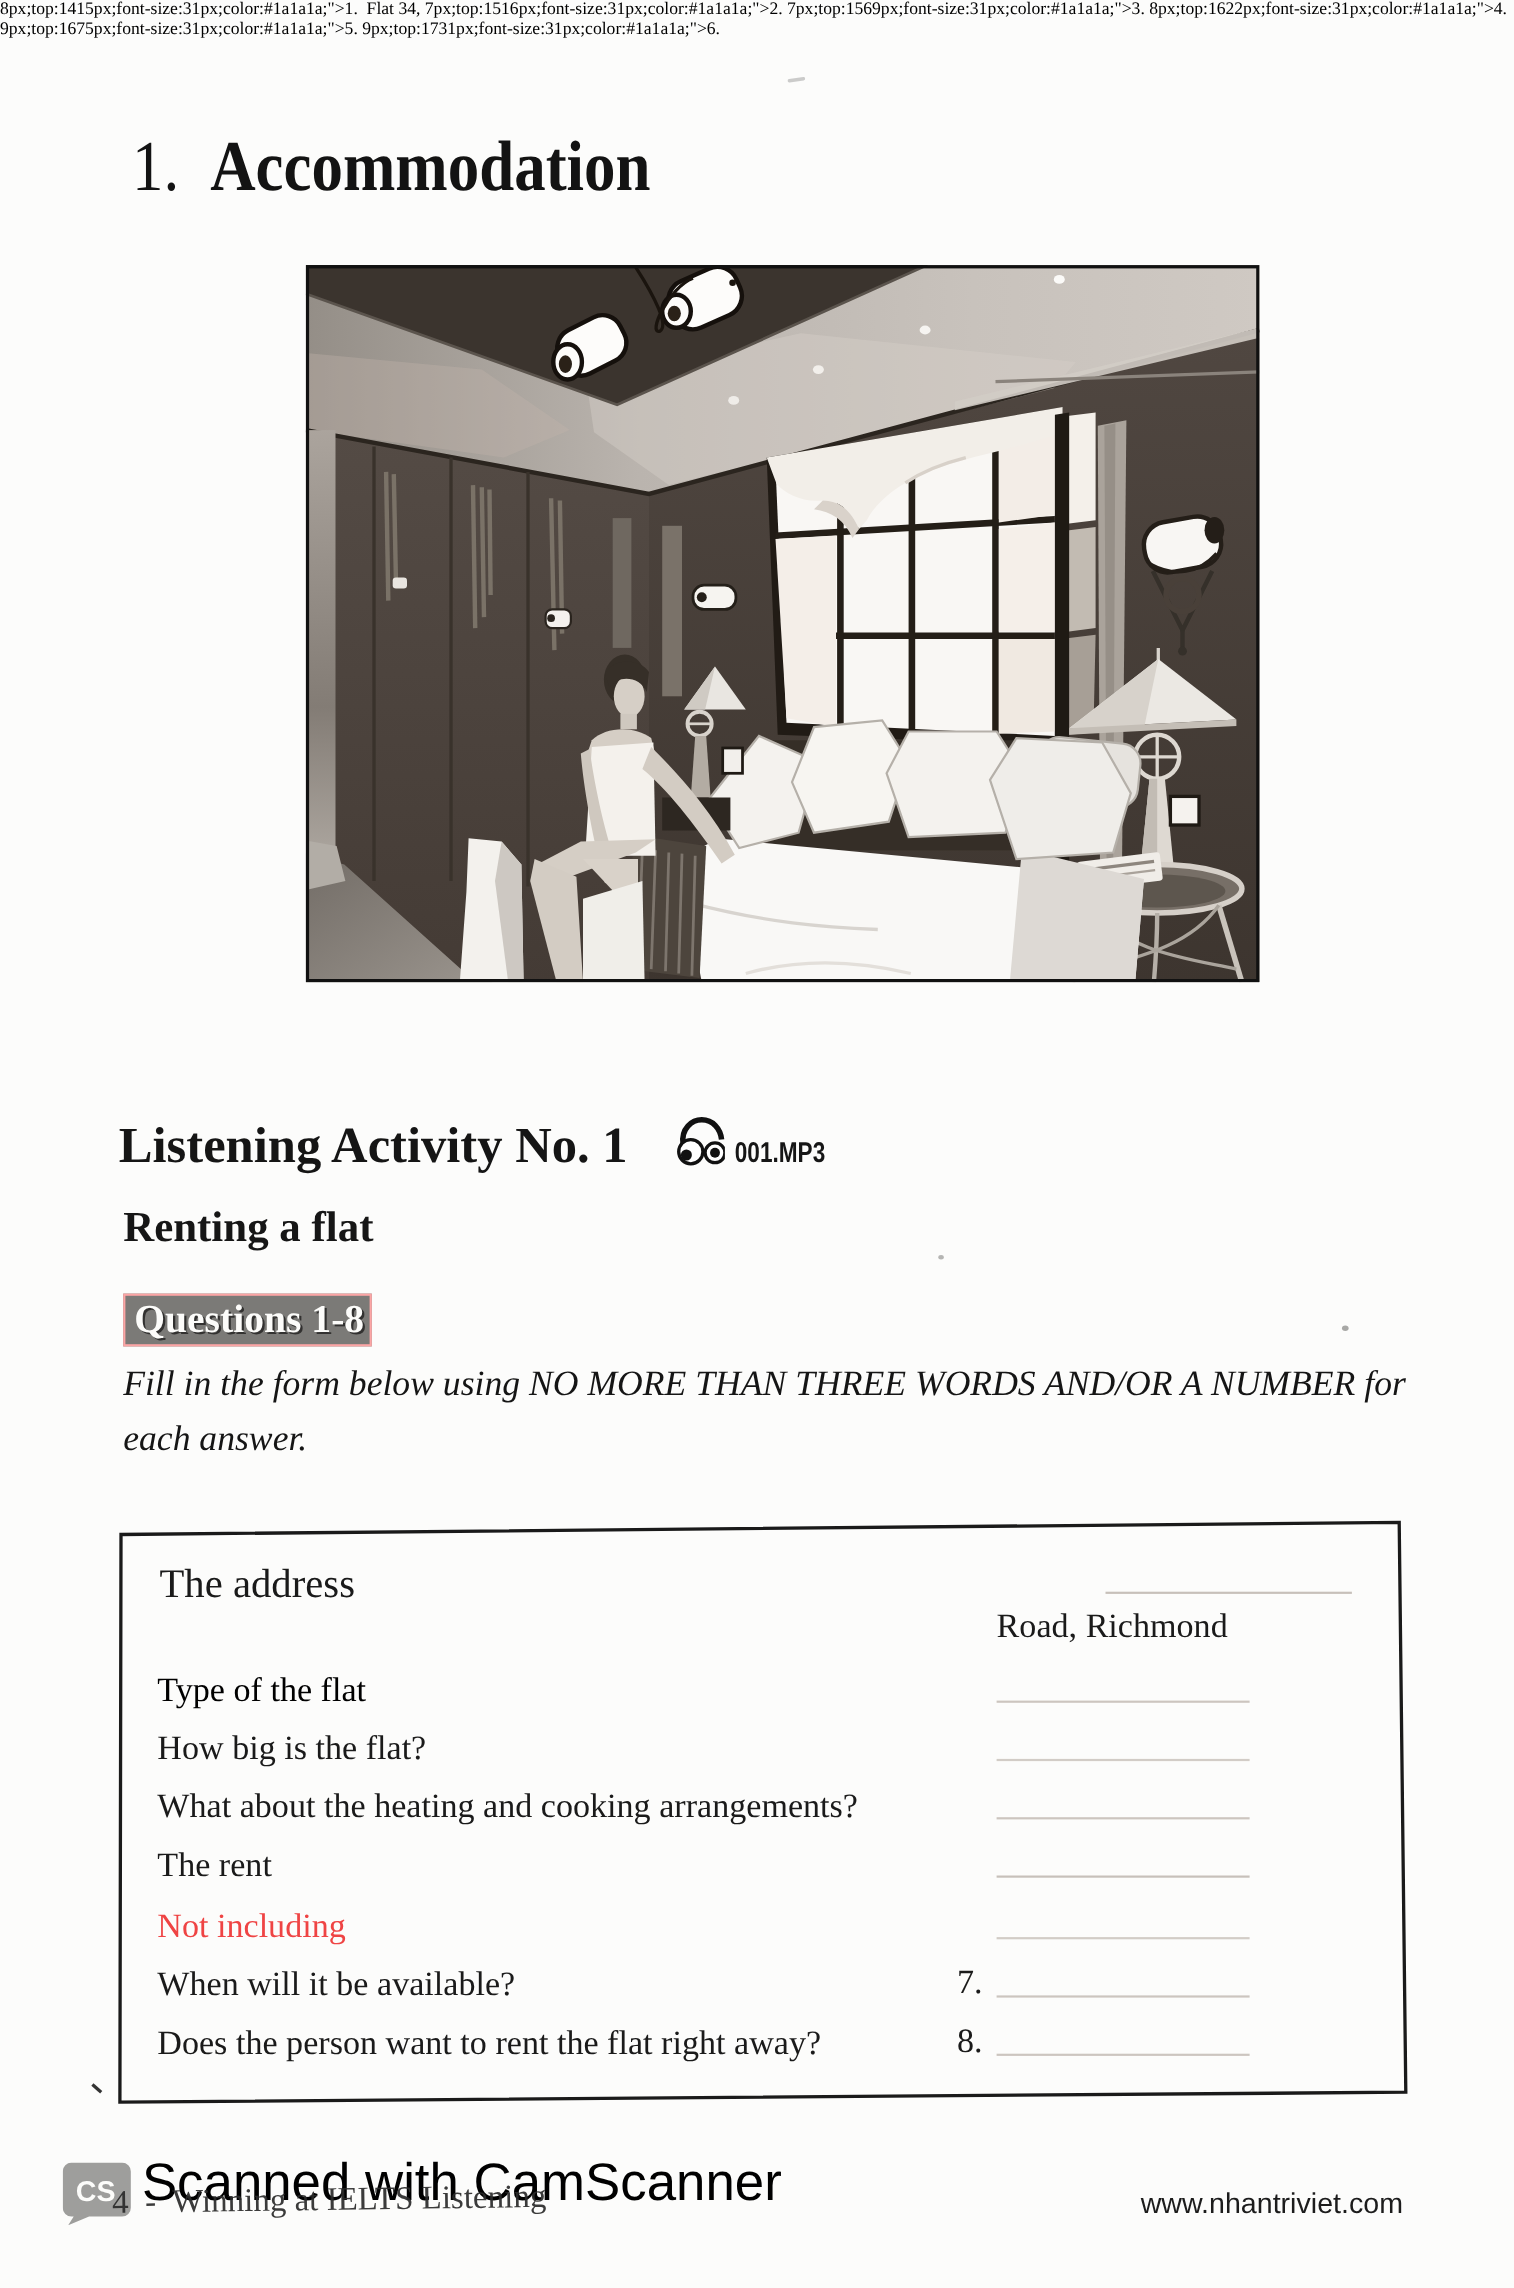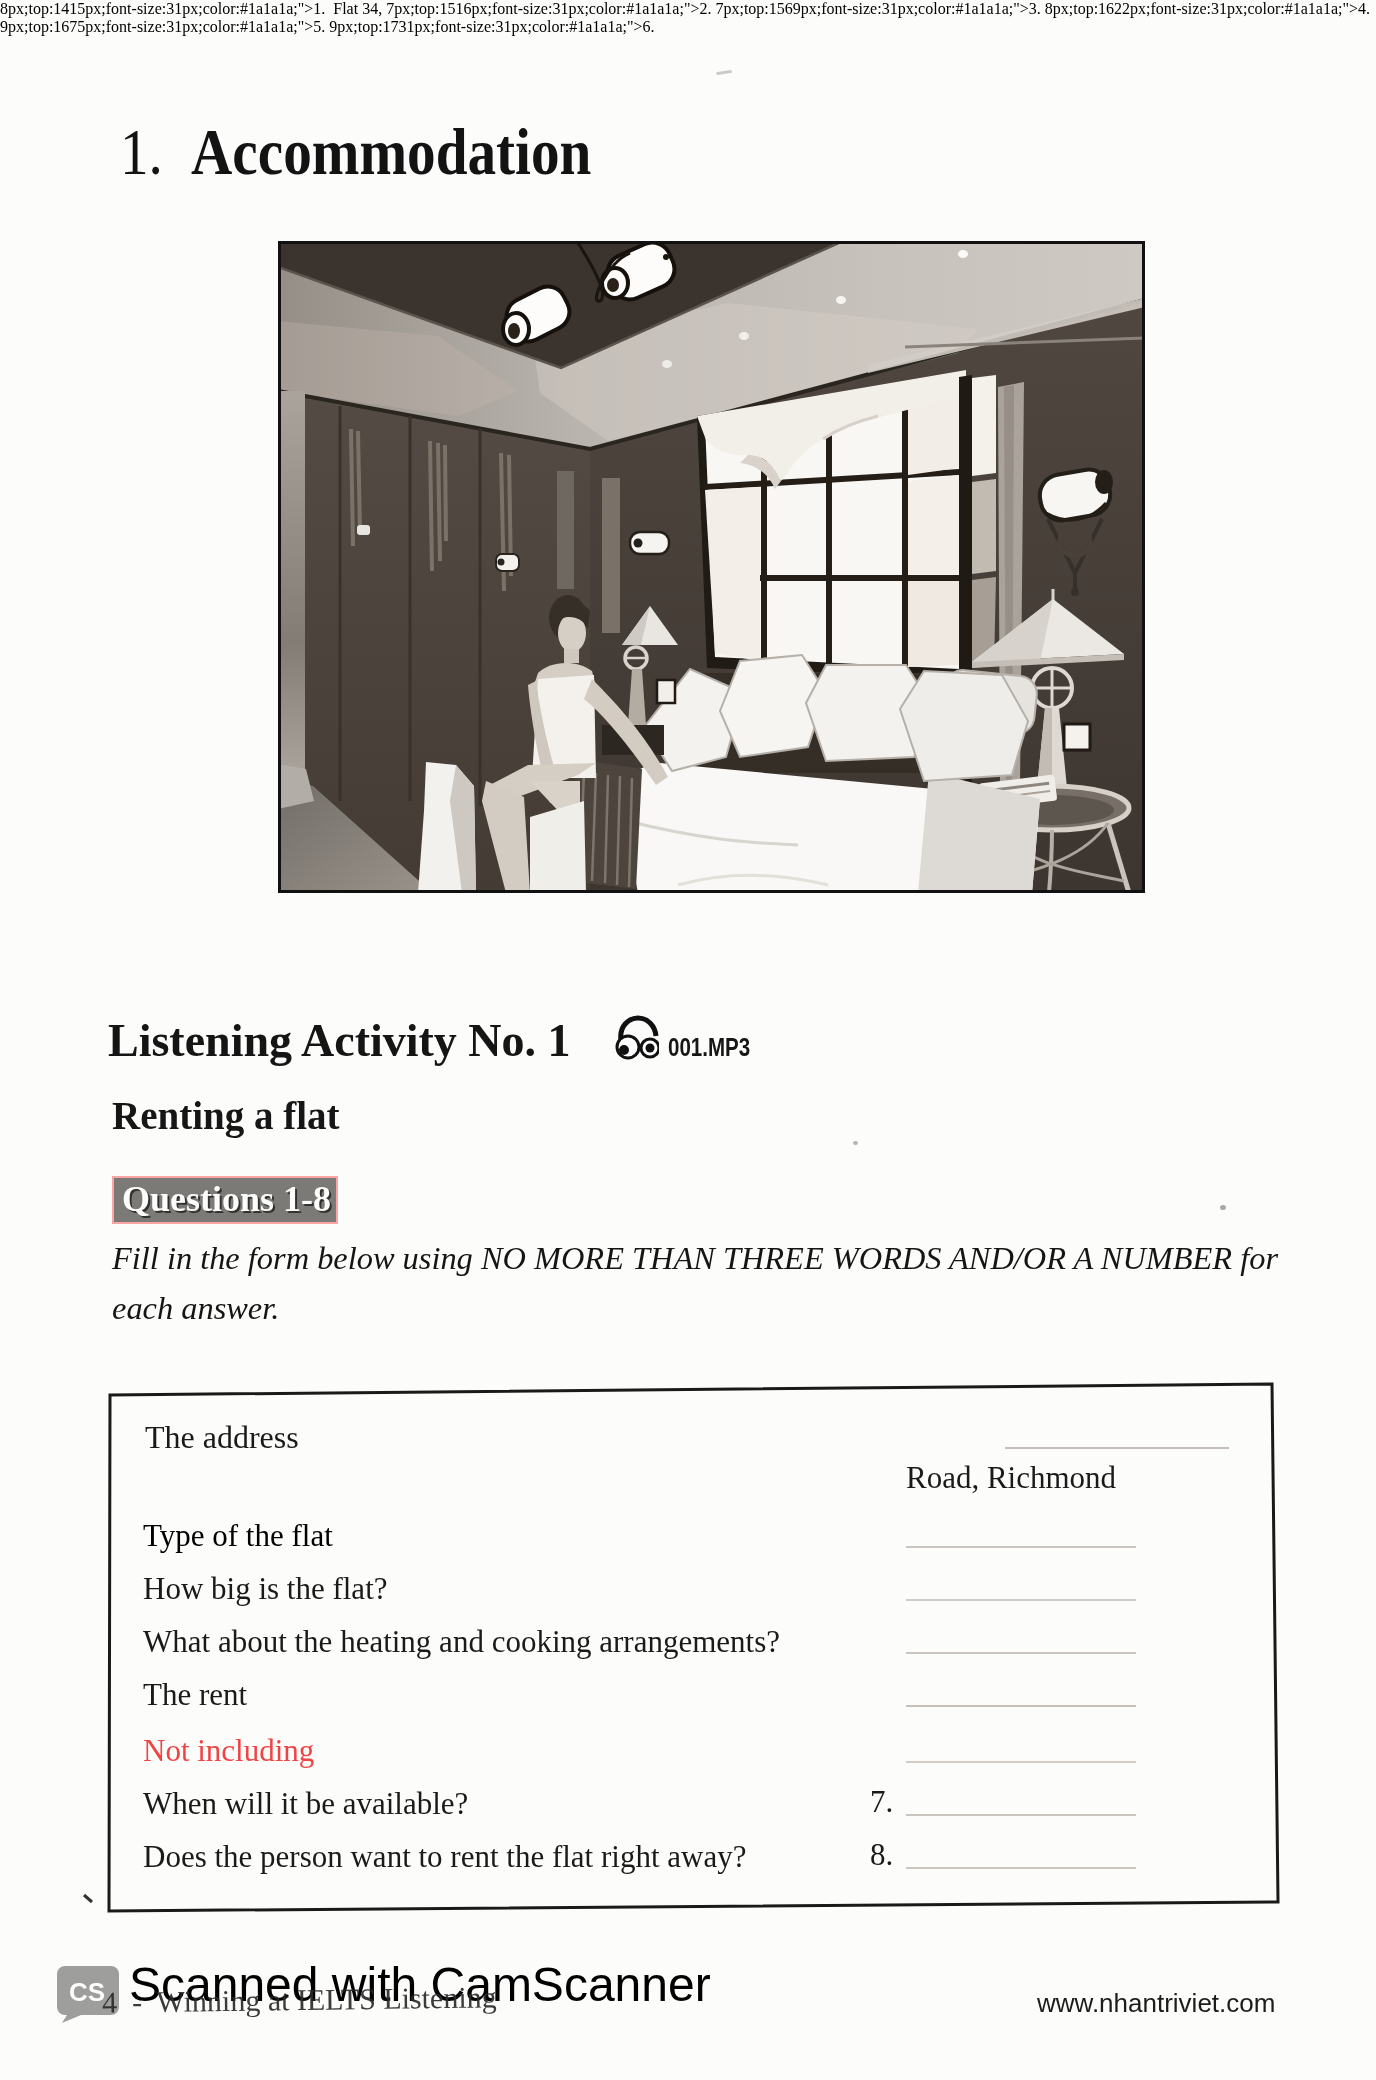--- a/index.html
+++ b/index.html
@@ -275,21 +275,21 @@
 
 <div class="abs" style="left:112px;top:1233px;width:1185px;font-size:32.4px;font-style:italic;color:#151515;line-height:50px;">Fill in the form below using NO MORE THAN THREE WORDS AND/OR A NUMBER for each answer.</div>
 
 
 <svg class="abs" style="left:0;top:0;" width="1376" height="2080" viewBox="0 0 1376 2080">
   <polygon points="110,1395 1272,1384 1278,1902 109,1911" fill="none" stroke="#1a1a1a" stroke-width="3"></polygon>
   <line x1="84" y1="1895" x2="92" y2="1902" stroke="#333" stroke-width="3"></line>
 </svg>
 
 
-<div class="abs" style="left:145px;top:1419px;font-size:32px;color:#1a1a1a;">The address</div>
+<div class="abs" style="left:145px;top:1419px;font-size:37px;color:#1a1a1a;">The address</div>
 
 <div class="abs" style="left:143px;top:1518px;font-size:31px;color:#000000;">Type of the flat</div>
 
 <div class="abs" style="left:143px;top:1571px;font-size:31px;color:#1a1a1a;">How big is the flat?</div>
 
 <div class="abs" style="left:143px;top:1624px;font-size:31px;color:#1a1a1a;">What about the heating and cooking arrangements?</div>
 
 <div class="abs" style="left:143px;top:1677px;font-size:31px;color:#1a1a1a;text-align:right;">The rent</div>
 
 <div class="abs" style="left:143px;top:1733px;font-size:31px;color:#ef4444;">Not including</div>

